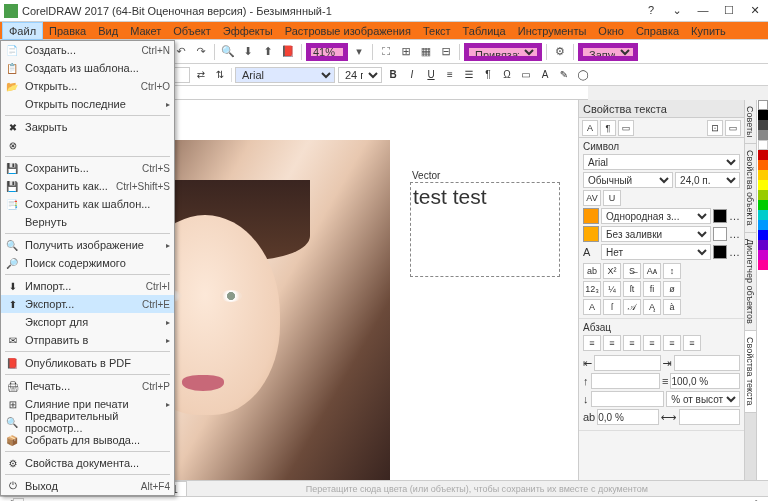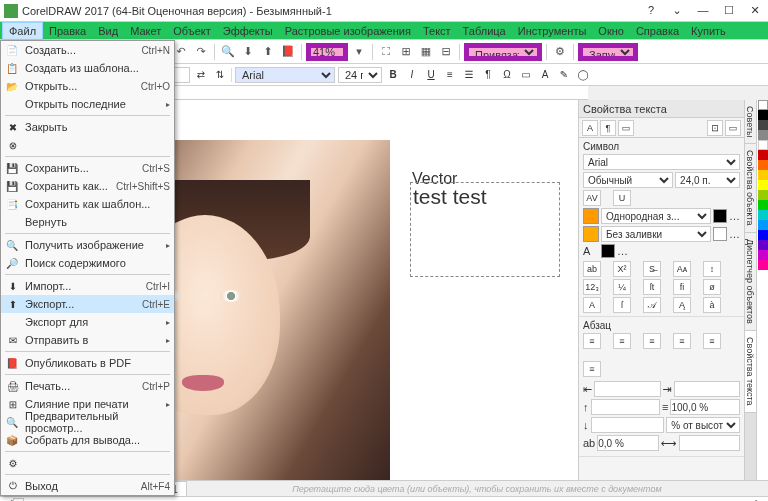--- a/index.html
+++ b/index.html
@@ -2,21 +2,21 @@
 <html><head>
 <meta charset="utf-8">
 <style>
 *{margin:0;padding:0;box-sizing:border-box;font-family:"Segoe UI",Tahoma,sans-serif;font-size:11px;color:#333}
 body{width:768px;height:501px;background:#f0f0f0;overflow:hidden;position:relative}
 .titlebar{height:22px;background:#fff;display:flex;align-items:center;padding:0 4px;border-bottom:1px solid #d0d0d0}
 .titlebar .icon{width:14px;height:14px;background:#4a9e4a;margin-right:4px}
 .titlebar .title{flex:1;font-size:11px}
 .titlebar .winbtns{display:flex;gap:8px}
 .titlebar .winbtns span{width:18px;text-align:center;font-size:11px}
-.menubar{height:18px;background:#22c55e;display:flex;align-items:center;padding:0 2px;border-bottom:1px solid #d0d0d0}
+.menubar{height:18px;background:#f97316;display:flex;align-items:center;padding:0 2px;border-bottom:1px solid #d0d0d0}
 .menubar .mi{padding:2px 6px;font-size:11px;cursor:pointer}
 .menubar .mi.active{background:#cce8ff;border:1px solid #99d1ff}
 .toolbar{height:24px;background:#fff;display:flex;align-items:center;gap:2px;padding:0 18px;border-bottom:1px solid #d0d0d0}
 .toolbar .tb{width:18px;height:18px;display:flex;align-items:center;justify-content:center;font-size:11px;color:#555}
 .toolbar .sep{width:1px;height:16px;background:#d0d0d0;margin:0 2px}
 .toolbar select,.toolbar input{height:18px;font-size:11px;border:5px solid #a21caf;background:#f9a8d4;padding:0 2px}
 .proptoolbar{height:22px;background:#fff;display:flex;align-items:center;gap:3px;padding:0 18px;border-bottom:1px solid #d0d0d0}
 .proptoolbar .tb{width:16px;height:16px;display:flex;align-items:center;justify-content:center;font-size:10px}
 .proptoolbar select,.proptoolbar input{height:16px;font-size:11px;border:1px solid #ccc;background:#fff;padding:0 2px}
 .ruler-h{height:14px;background:#fff;border-bottom:1px solid #ccc;position:relative;margin-left:16px;margin-right:180px;font-size:8px;color:#888;overflow:hidden}
@@ -27,40 +27,40 @@
 .toolbox .tool.active{background:#cce8ff}
 .ruler-v{width:14px;background:#fff;border-right:1px solid #ccc}
 .canvas{flex:1;background:#fff;position:relative;overflow:hidden}
 .canvas .photo{position:absolute;left:-20px;top:40px;width:380px;height:340px;background:linear-gradient(120deg,#3a2520 0%,#6b4a3a 18%,#e8c8b0 42%,#f5e0d0 52%,#e8c8b0 62%,#6b4a3a 82%,#3a2520 100%)}
 .canvas .photo .face{position:absolute;left:120px;top:75px;width:150px;height:200px;background:radial-gradient(ellipse at 50% 40%,#fce8d8 0%,#f0d0b8 70%,#e0b898 100%);border-radius:50% 50% 45% 45%}
 .canvas .photo .eye{position:absolute;width:22px;height:12px;background:radial-gradient(circle,#8a9a8a 30%,#fff 35%,#f5e0d0 70%);border-radius:50%}
 .canvas .photo .eye.l{left:150px;top:150px}
 .canvas .photo .eye.r{left:210px;top:150px}
 .canvas .photo .lips{position:absolute;left:172px;top:235px;width:42px;height:16px;background:#c86878;border-radius:40% 40% 50% 50%}
 .canvas .photo .bangs{position:absolute;left:100px;top:40px;width:200px;height:80px;background:linear-gradient(180deg,#3a2520,#5a3a2a);border-radius:0 0 30% 30%}
-.canvas .textlabel{position:absolute;left:382px;top:70px;font-size:16px;color:#333}
+.canvas .textlabel{position:absolute;left:382px;top:70px;font-size:10px;color:#333}
 .canvas .textframe{position:absolute;left:380px;top:82px;width:150px;height:95px;border:1px dashed #888}
 .canvas .textframe .txt{font-size:21px;font-family:Arial;padding:2px}
 .palettestrip{width:12px;background:#fff;display:flex;flex-direction:column;border-left:1px solid #ccc}
 .palettestrip .sw{width:10px;height:10px;margin:0 1px}
 .docker{width:166px;background:#f4f4f4;border-left:1px solid #ccc;display:flex;flex-direction:column;font-size:10px;overflow:hidden}
 .docker .hdr{height:18px;background:#e8e8e8;display:flex;align-items:center;padding:0 4px;border-bottom:1px solid #ccc}
 .docker .tabs{height:20px;display:flex;align-items:center;gap:2px;padding:0 3px;border-bottom:1px solid #ccc}
 .docker .tabs .t{width:16px;height:16px;border:1px solid #ccc;background:#fff;display:flex;align-items:center;justify-content:center;font-size:9px}
 .docker .sect{padding:3px 4px;border-bottom:1px solid #ddd}
 .docker .sect .lbl{font-size:10px;margin-bottom:2px}
 .docker .row{display:flex;gap:2px;align-items:center;margin:2px 0}
 .docker select,.docker input{height:16px;font-size:10px;border:1px solid #ccc;background:#fff;flex:1;min-width:0}
-.docker .btngrid{display:flex;flex-wrap:wrap;gap:12px}
+.docker .btngrid{display:flex;flex-wrap:wrap;gap:2px}
 .docker .btngrid .b{width:18px;height:16px;border:1px solid #ccc;background:#fff;display:flex;align-items:center;justify-content:center;font-size:9px}
 .docker .sw{width:14px;height:14px;border:1px solid #999;display:inline-block}
 .sidetabs{width:12px;background:#e0e0e0;display:flex;flex-direction:column;border-left:1px solid #ccc}
 .sidetabs .stab{writing-mode:vertical-rl;font-size:9px;padding:6px 1px;border-bottom:1px solid #ccc;background:#f0f0f0}
 .pagebar{height:16px;background:#f0f0f0;display:flex;align-items:center;border-top:1px solid #ccc;font-size:10px;padding:0 4px;gap:3px}
-.pagebar .hint{flex:1;color:#aaa;font-style:italic;text-align:center;font-size:9px}
+.pagebar .hint{flex:1;color:#aaa;text-align:center;font-size:9px}
 .palettebottom{height:14px;background:#fff;display:flex;align-items:center;border-top:1px solid #ccc;padding:0 4px;gap:1px}
 .palettebottom .sw{width:11px;height:11px;border:1px solid #ccc}
 .filemenu{position:absolute;left:0;top:40px;width:175px;background:#f8f8f8;border:1px solid #999;box-shadow:2px 2px 4px rgba(0,0,0,.3);z-index:100}
 .filemenu .item{display:flex;align-items:center;height:18px;padding:0 4px;position:relative}
 .filemenu .item.sel{background:#cce8ff}
 .filemenu .item .ico{width:16px;height:14px;margin-right:4px;display:flex;align-items:center;justify-content:center;font-size:10px}
 .filemenu .item .lbl{flex:1;font-size:11px}
 .filemenu .item .sc{font-size:10px;color:#555}
 .filemenu .item .arr{font-size:8px;color:#555}
 .filemenu .sep{height:1px;background:#ccc;margin:2px 4px}
@@ -231,20 +231,21 @@
         <span>…</span>
       </div>
       <div class="row">
         <span class="b" style="width:16px;height:16px;background:#fa0;border:1px solid #999"></span>
         <select><option>Без заливки</option></select>
         <span class="sw" style="background:#fff"></span>
         <span>…</span>
       </div>
       <div class="row">
         <span style="width:16px;font-size:11px">A</span>
+        <select><option>Нет</option></select>
         <span class="sw" style="background:#000"></span>
         <span>…</span>
       </div>
       <div class="btngrid" style="margin-top:3px">
         <span class="b">ab</span>
         <span class="b">X²</span>
         <span class="b">S̶</span>
         <span class="b">Aᴀ</span>
         <span class="b">↕</span>
       </div>
@@ -444,20 +445,21 @@
       <span class="ico">🔍</span>
       <span class="lbl">Предварительный просмотр...</span>
     </div>
     <div class="item">
       <span class="ico">📦</span>
       <span class="lbl">Собрать для вывода...</span>
     </div>
     <div class="sep"></div>
     <div class="item">
       <span class="ico">⚙</span>
+      <span class="lbl">Свойства документа...</span>
     </div>
     <div class="sep"></div>
     <div class="item">
       <span class="ico">⏻</span>
       <span class="lbl">Выход</span>
       <span class="sc">Alt+F4</span>
     </div>
   </div>
 
 </body></html>

